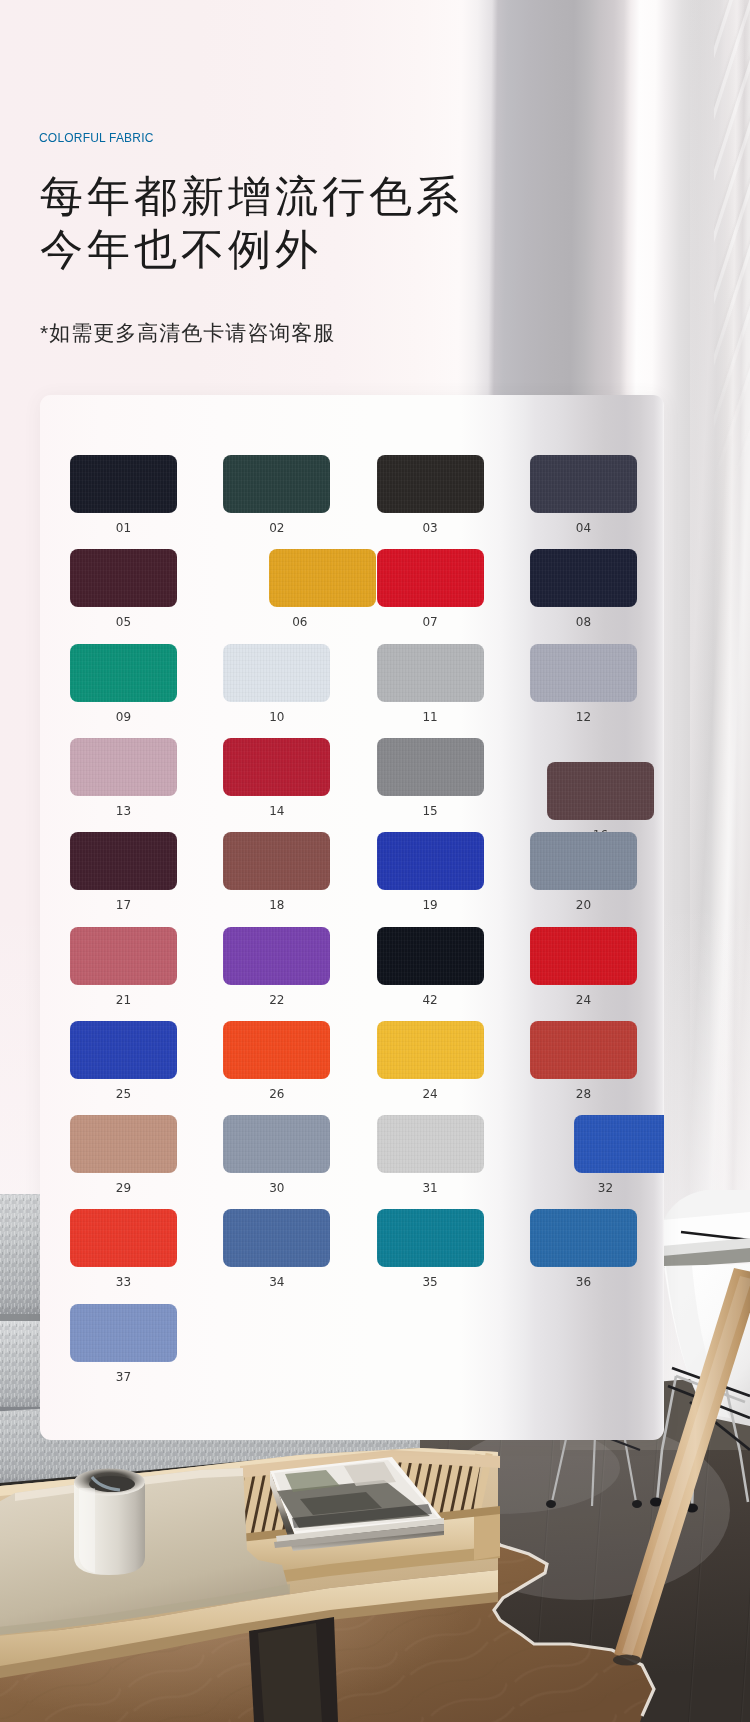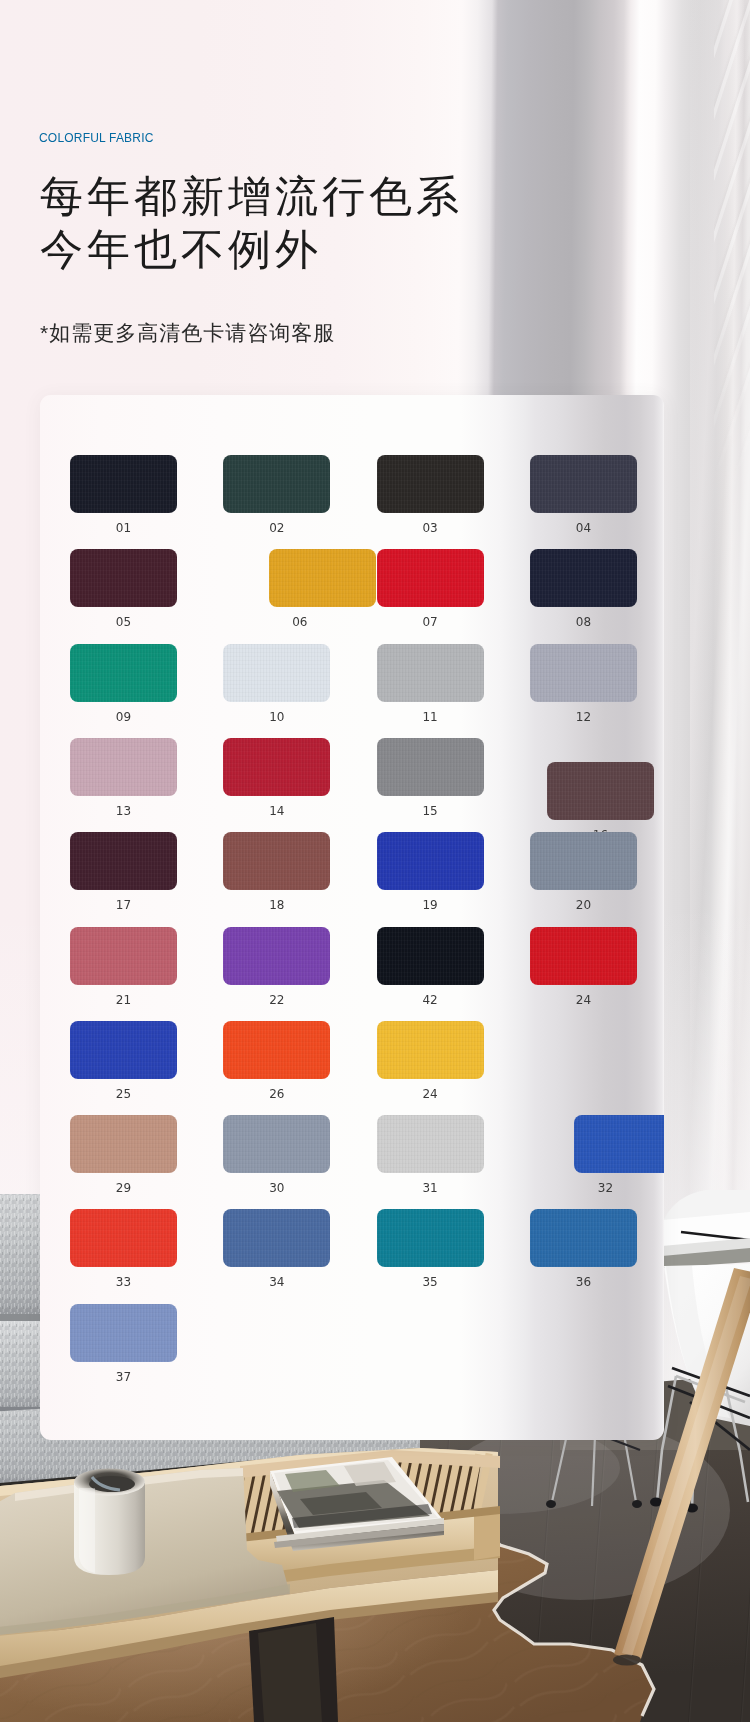--- a/index.html
+++ b/index.html
@@ -479,20 +479,24 @@
           <div class="cap">25</div>
         </div>
         <div class="cell" style="left: 153.3px; top: 565.8px;">
           <div class="swatch" style="background: rgb(240, 74, 32);"></div>
           <div class="cap">26</div>
         </div>
         <div class="cell" style="left: 306.6px; top: 565.8px;">
           <div class="swatch" style="background: rgb(240, 188, 50);"></div>
           <div class="cap">24</div>
         </div>
+        <div class="cell" style="left: 459.9px; top: 565.8px;">
+          <div class="swatch" style="background: rgb(185, 62, 55);"></div>
+          <div class="cap">28</div>
+        </div>
         <div class="cell" style="left: 0px; top: 660.1px;">
           <div class="swatch" style="background: rgb(192, 147, 128);"></div>
           <div class="cap">29</div>
         </div>
         <div class="cell" style="left: 153.3px; top: 660.1px;">
           <div class="swatch" style="background: rgb(142, 152, 170);"></div>
           <div class="cap">30</div>
         </div>
         <div class="cell" style="left: 306.6px; top: 660.1px;">
           <div class="swatch" style="background: rgb(207, 207, 207);"></div>

